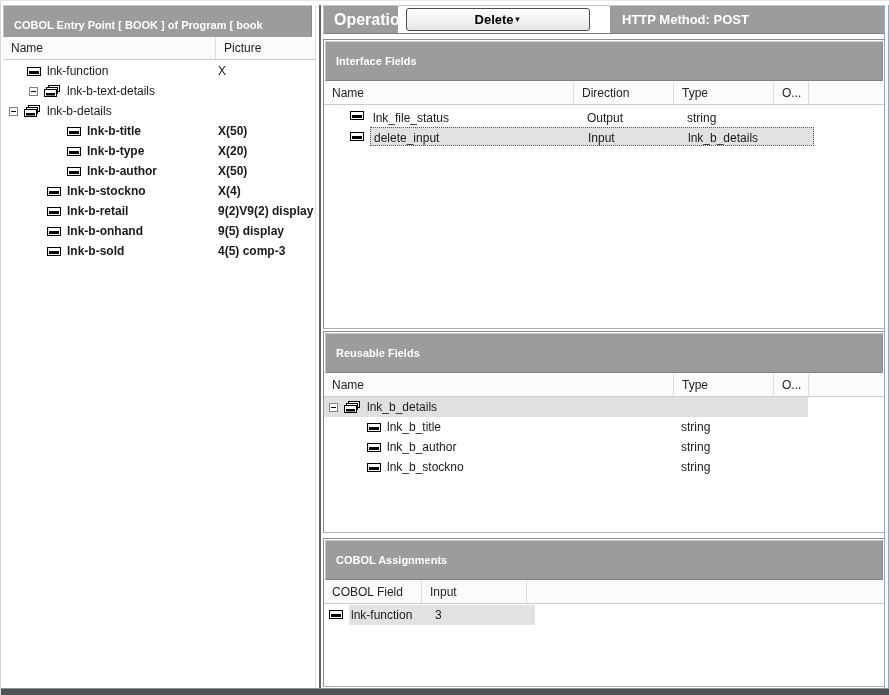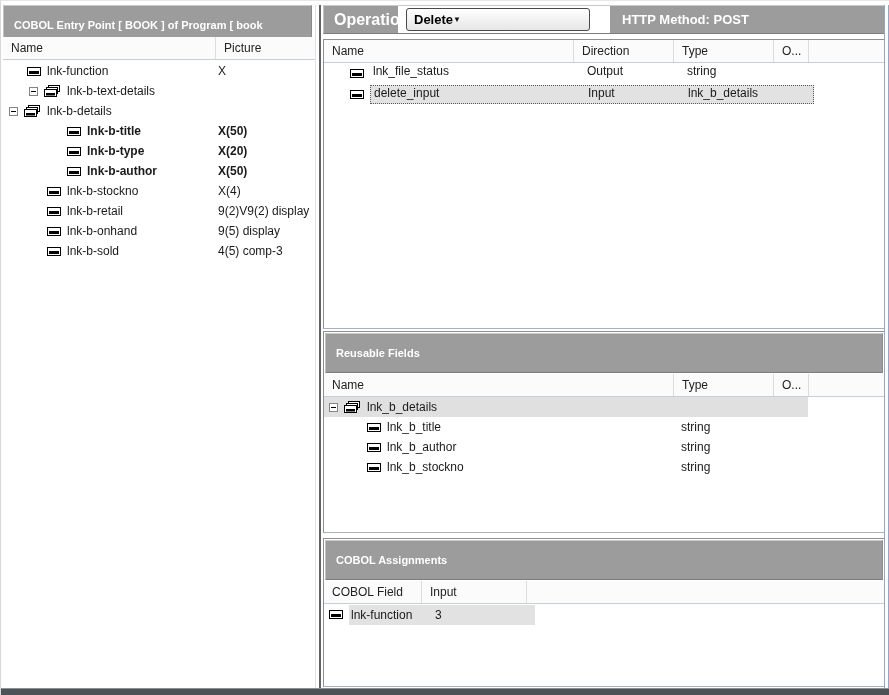--- a/index.html
+++ b/index.html
@@ -61,21 +61,21 @@
   .left-panel .titlebar { width:309px; }
   .left-cols { position:absolute; top:32px; left:0; width:313px; }
   .left-cols .cell.name { flex:1; }
   .left-cols .cell.pic  { width:100px; border-right:1px solid #dcdcdc; }
   .tree { position:absolute; top:56px; left:0; width:313px; }
   .tree .row { position:relative; height:20px; }
   .tree .picv { position:absolute; left:215px; }
   .pl-d0  { padding-left:24px; }
   .pl-d0x { padding-left:6px;  }
   .pl-d1x { padding-left:26px; }
-  .pl-d1  { padding-left:44px; }
+  .pl-d1  { padding-left:44px;font-weight:bold; }
   .pl-d2  { padding-left:64px;font-weight:bold; }
   .tree .ico, .fico { margin-right:6px; }
 
   
   .divider { position:absolute; left:318px; top:4px; bottom:7px; width:2px; background:#5f6366; }
   .divider-light { position:absolute; left:314px; top:4px; bottom:7px; width:1px; background:#e2e2e2; }
   .right-strip { position:absolute; left:883px; top:4px; bottom:7px; width:5px; background:#fff;
     border-left:1px solid #97a5bd; border-right:1px solid #97a5bd; }
   .bottom-bar { position:absolute; left:0; right:0; bottom:0; height:7px; background:#4e5357; border-top:1px solid #8b9094; }
 
@@ -88,21 +88,21 @@
     border-top:1px solid #c9c9c9; border-left:1px solid #c2c2c2;
     border-bottom:1px solid #7d7d7d; border-right:1px solid #8a8a8a;
   }
   .op-label { position:absolute; left:10px; top:0; height:27px; display:flex; align-items:center;
     color:#fff; font-size:16px; font-weight:bold; }
   .op-white { position:absolute; left:74px; top:0; width:212px; height:27px; background:#ffffff; }
   .dropdown {
     position:absolute; left:8px; top:2px; width:184px; height:23px;
     border:1px solid #4a4a4a; border-radius:3px;
     background:linear-gradient(#ffffff, #e6e6e6);
-    display:flex; align-items:center; justify-content:flex-start;
+    display:flex; align-items:center; justify-content:center;
     padding:0 7px; font-size:13px; font-weight:bold; color:#000;
     cursor:default;
   }
   .dropdown .arrow { font-size:8px; color:#111; }
   .http-method { position:absolute; left:298px; top:0; height:27px; display:flex; align-items:center;
     color:#fff; font-size:13px; font-weight:bold; }
 
   .section { position:absolute; left:0; width:562px; background:#fff;
     border:1px solid #8f8f8f; border-right-color:#c3c9d2; border-bottom-color:#aab0b8; }
   .section .titlebar { margin:1px; }
@@ -110,21 +110,21 @@
   .sec-reusable  { top:330px; height:202px;text-align:center; }
   .sec-cobol     { top:537px; height:149px; }
 
   
   .if-colhead .c-name { width:250px; }
   .if-colhead .c-dir  { width:100px; }
   .if-colhead .c-type { width:100px; }
   .if-colhead .c-o    { width:35px;  }
   .if-colhead .c-rest { flex:1; border-right:none; }
   .frow { height:21px; padding-left:26px; }
-  .rowbody { width:444px; height:19px; display:flex; align-items:flex-start; position:relative; padding-left:3px; }
+  .rowbody { width:444px; height:19px; display:flex; align-items:flex-end; position:relative; padding-left:3px; }
   .rowbody .c2 { position:absolute; left:217px; }
   .rowbody .c3 { position:absolute; left:317px; }
   .rowbody.selected { background:#e2e2e2; border:1px dotted #5a5a5a; }
 
   
   .ru-colhead .c-name { width:350px; }
   .ru-colhead .c-type { width:100px; }
   .ru-colhead .c-o    { width:35px;  }
   .ru-colhead .c-rest { flex:1; border-right:none; }
   .rrow { position:relative; height:20px; }
@@ -286,20 +286,21 @@
       <div class="op-white">
         <div class="dropdown">
           <span>Delete</span>
           <span class="arrow">▼</span>
         </div>
       </div>
       <div class="http-method">HTTP Method: POST</div>
     </div>
 
     <div class="section sec-interface">
+      <div class="titlebar">Interface Fields</div>
       <div class="colhead if-colhead">
         <div class="cell c-name">Name</div>
         <div class="cell c-dir">Direction</div>
         <div class="cell c-type">Type</div>
         <div class="cell c-o">O...</div>
         <div class="cell c-rest"></div>
       </div>
 
       <div class="row frow">
         <span class="ico fico">

